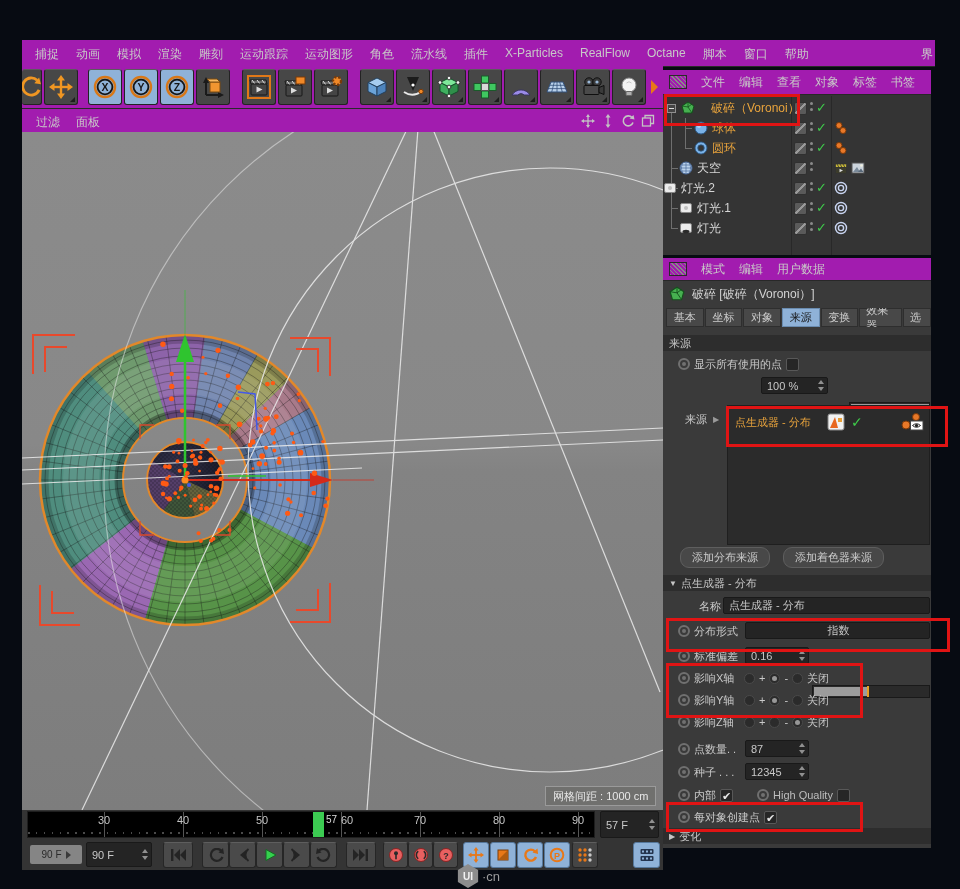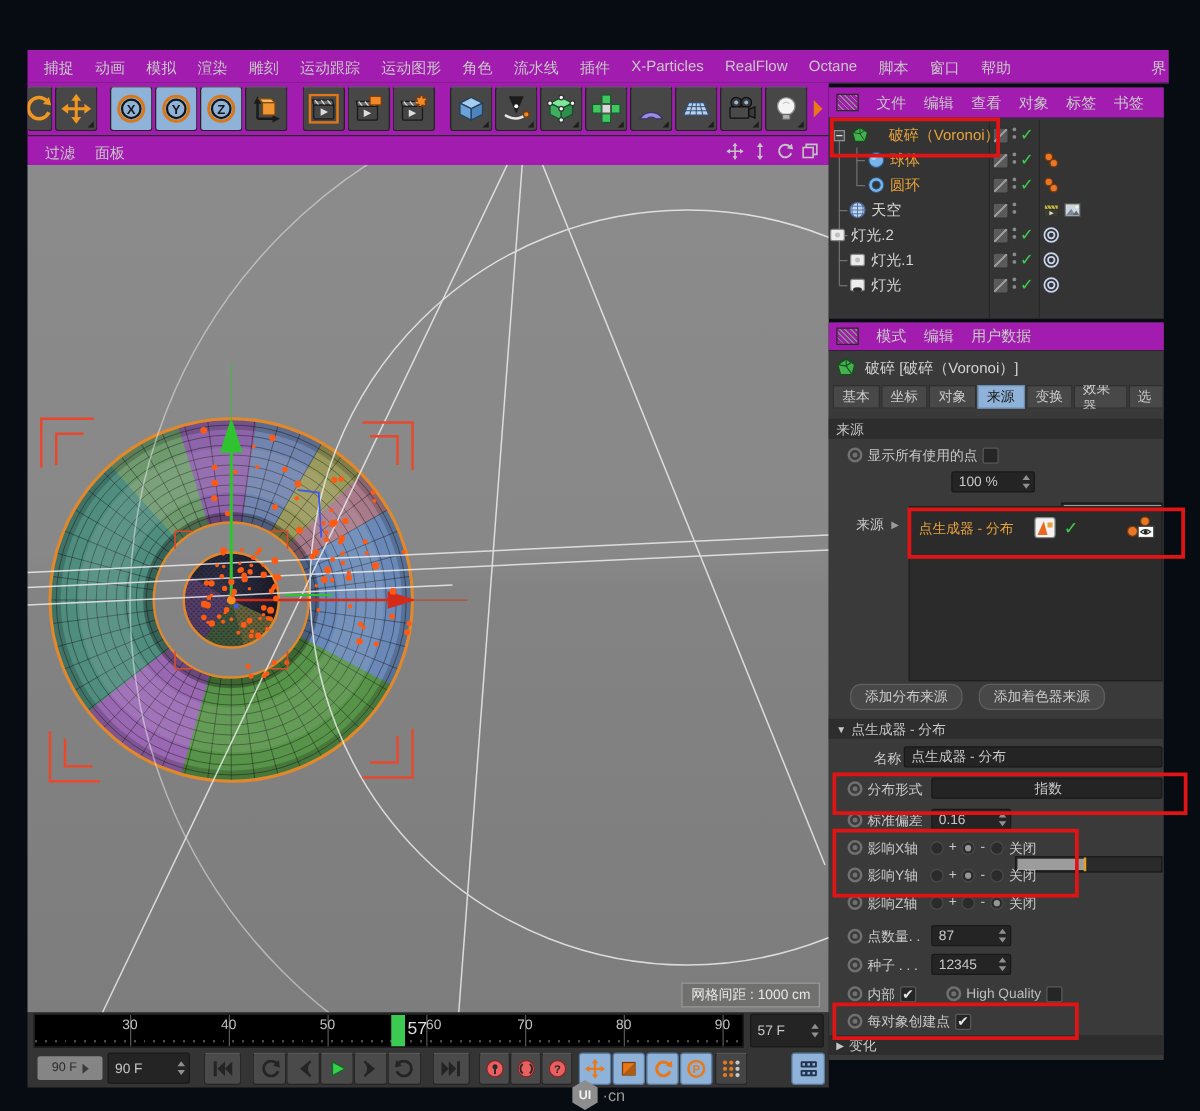--- a/index.html
+++ b/index.html
@@ -891,21 +891,21 @@
       <span class="ticklab" style="left:214px">50</span>
     <div class="tickline" style="left:313px"></div>
       <span class="ticklab" style="left:299px">60</span>
     <div class="tickline" style="left:392px"></div>
       <span class="ticklab" style="left:372px">70</span>
     <div class="tickline" style="left:471px"></div>
       <span class="ticklab" style="left:451px">80</span>
     <div class="tickline" style="left:550px"></div>
       <span class="ticklab" style="left:530px">90</span>
     <div class="abs" style="left:285px;top:0;width:11px;height:26px;background:#3ccb52"></div>
-    <span class="abs" style="left:298px;top:2px;font-size:14px;color:#dddddd">57</span>
+    <span class="abs" style="left:298px;top:2px;font-size:10px;color:#dddddd">57</span>
   </div>
   <div class="field abs" style="left:578px;top:1px;width:59px;height:27px">
     <span>57 F</span>
       <span class="stepper"></span>
   </div>
 </div>
 
 <div class="abs" style="left:22px;top:840px;width:641px;height:30px;background:#343434"></div>
 <div class="abs" style="left:30px;top:845px;width:52px;height:19px;background:#858585;border-radius:2px;display:flex;align-items:center;justify-content:center;gap:4px;font-size:10px;color:#2a2a2a">
   <span>90 F</span>

